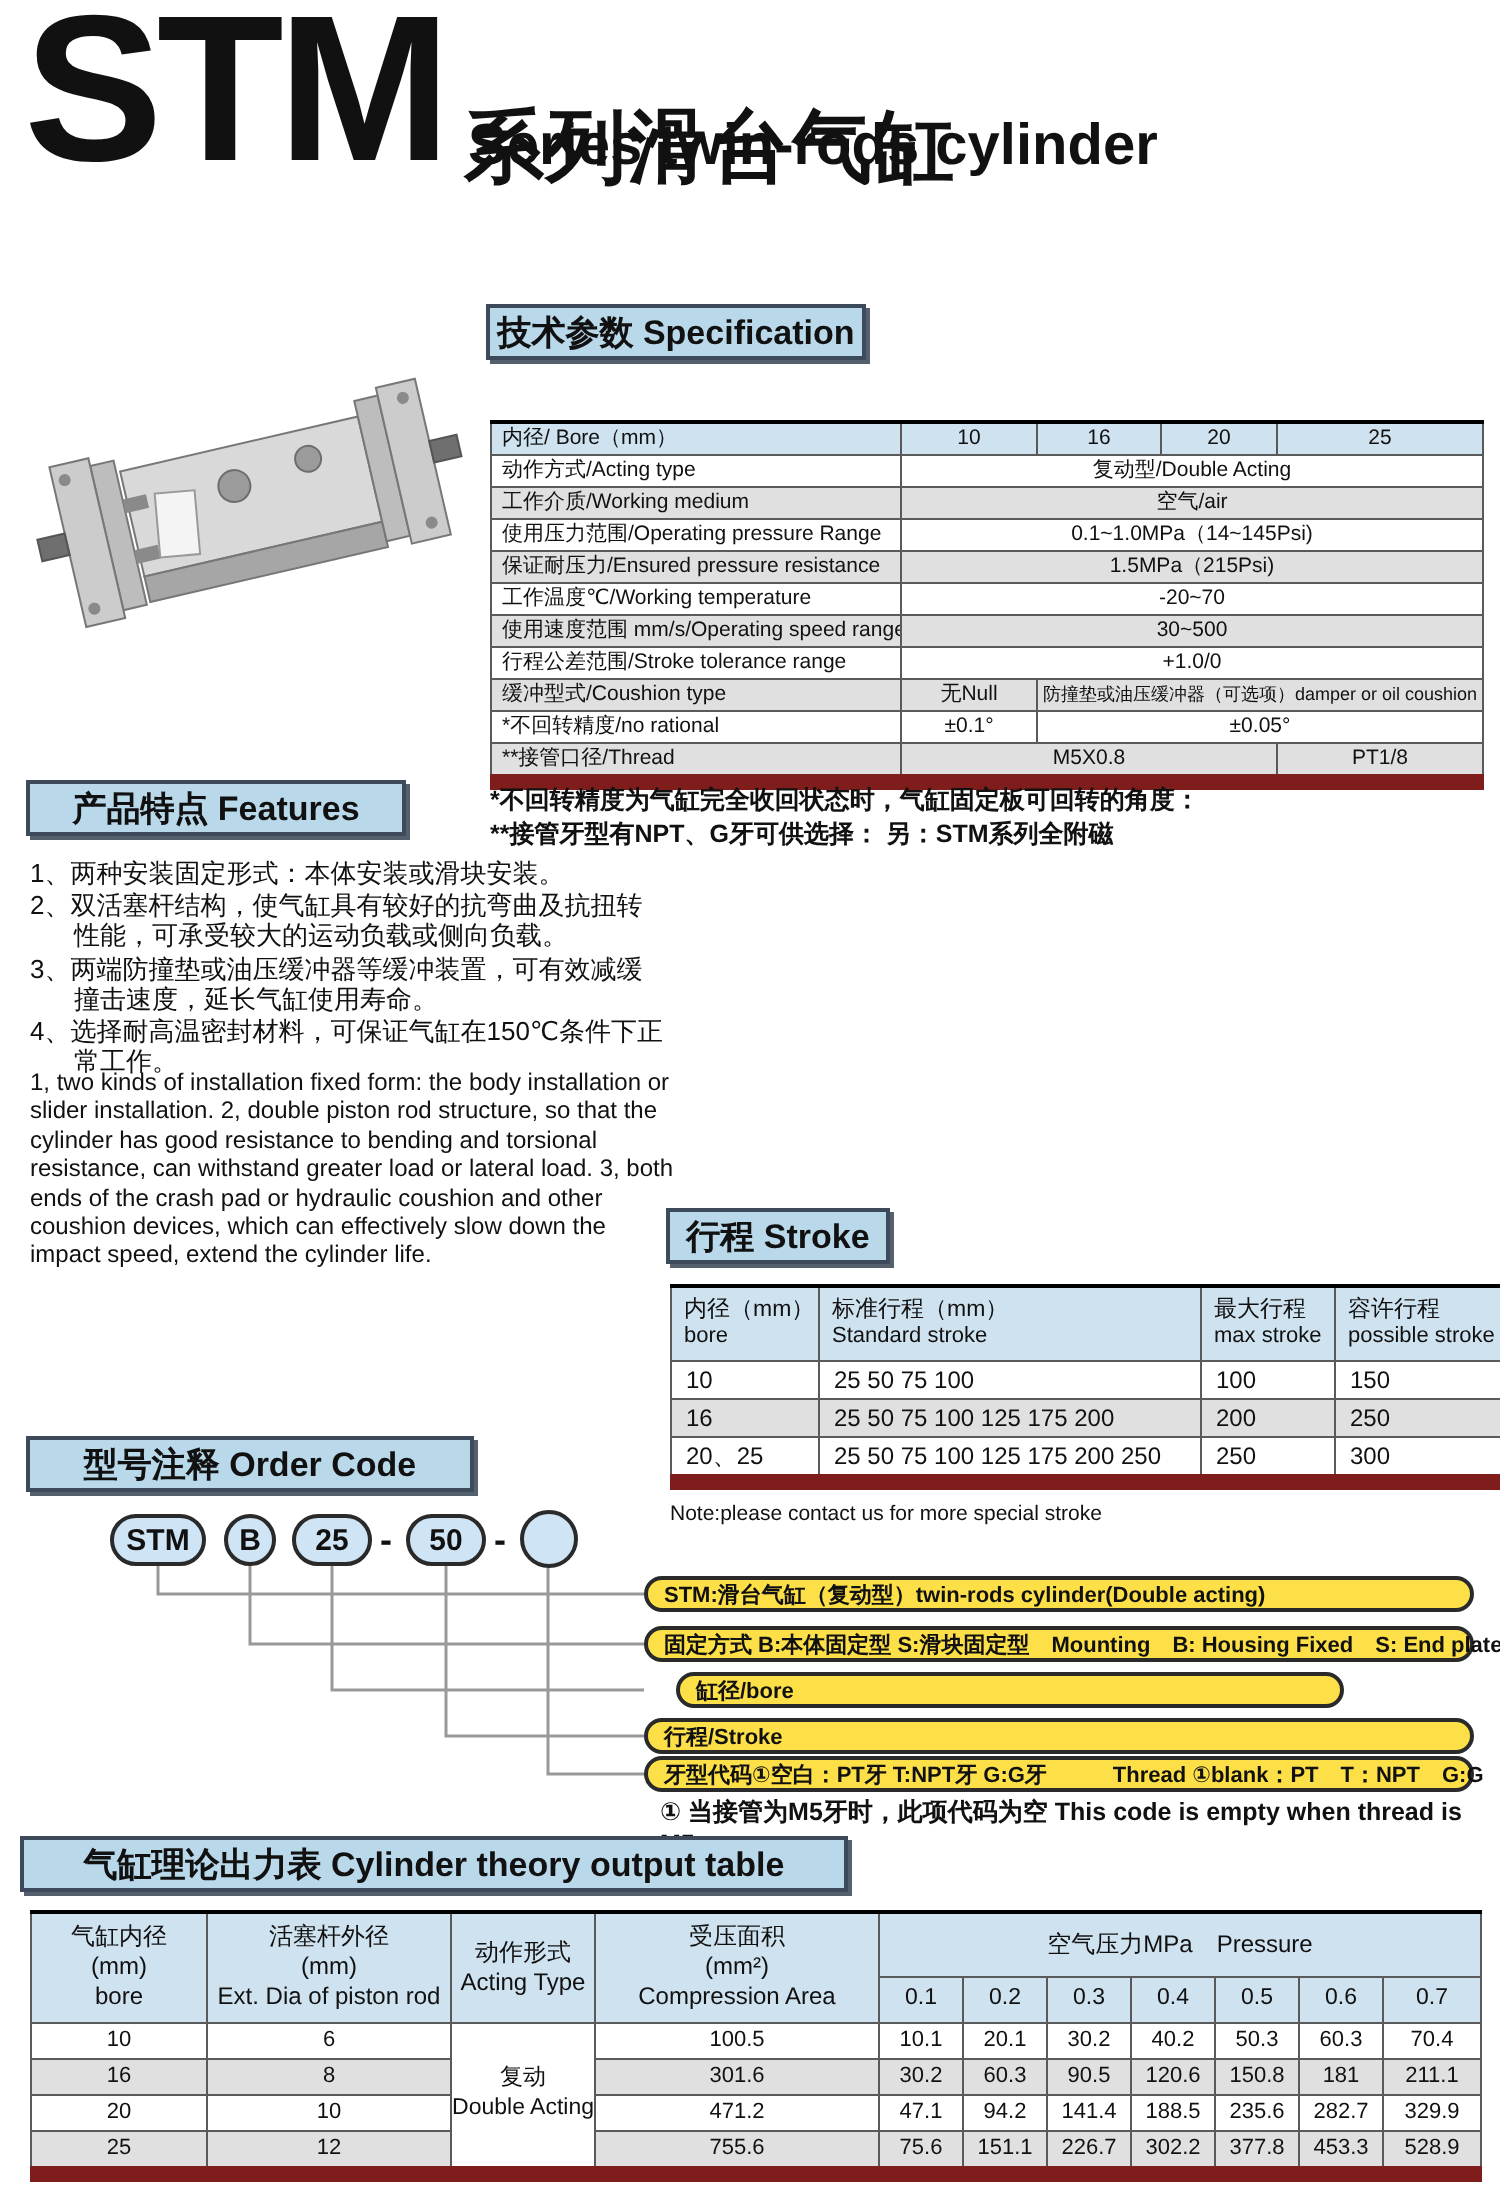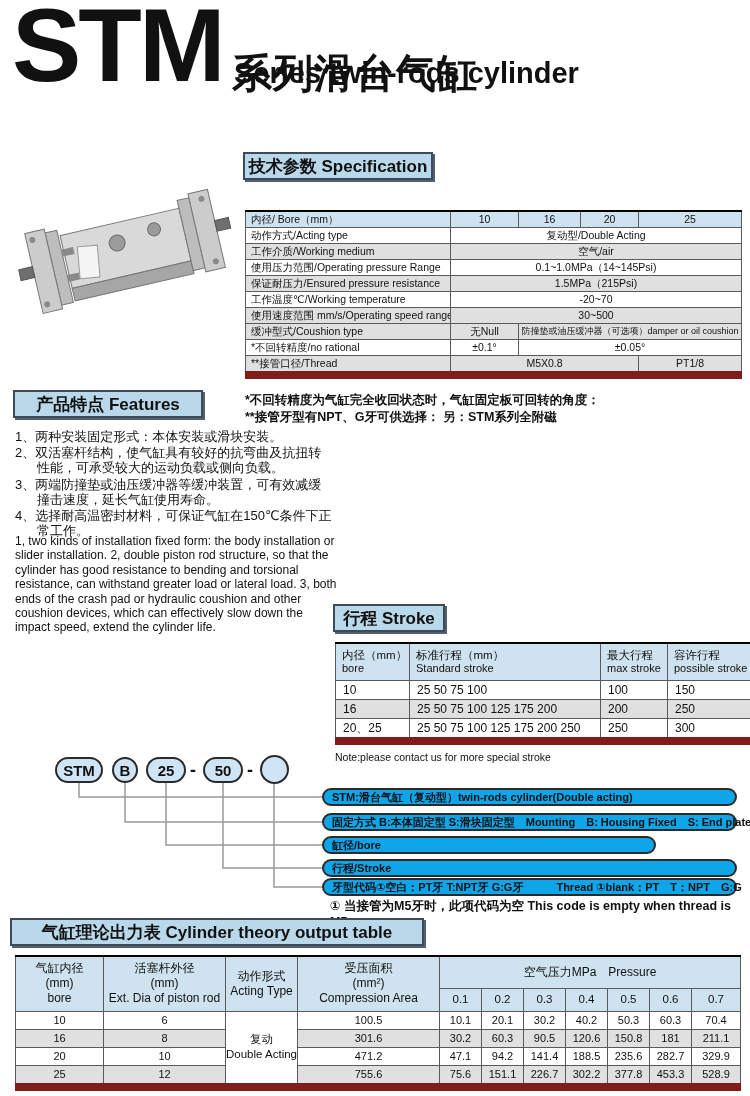--- a/index.html
+++ b/index.html
@@ -41,21 +41,21 @@
   table.out td.acting{background:#fff;font-size:11.5px;line-height:1.3;}
 
   .note{font-size:12.5px;font-weight:bold;}
   .feat-cn{width:318px;font-size:13px;line-height:15.2px;}
   .feat-cn div{padding-left:22px;text-indent:-22px;margin-bottom:1px;}
   .feat-en{width:325px;font-size:12px;line-height:14.4px;}
 
   
   .bub{background:#cfe4f4;border:2px solid #2a2a2a;border-radius:14px;font-weight:bold;
        font-size:15px;display:flex;align-items:center;justify-content:center;}
-  .pill{background:#0ea5e9;border:2px solid #2a2a2a;border-radius:10px;height:18px;
+  .pill{background:#fde047;border:2px solid #2a2a2a;border-radius:10px;height:18px;
         font-size:11px;font-weight:bold;display:flex;align-items:center;padding-left:8px;white-space:nowrap;}
   .dash{font-size:18px;font-weight:bold;}
 </style>
 </head>
 <body>
 
 <div id="page">
 
   <div class="abs t-stm">STM</div>
   <div class="abs t-cn">系列滑台气缸</div>
@@ -122,20 +122,24 @@
       <td colspan="4">1.5MPa（215Psi)</td>
     </tr>
     <tr>
       <td class="lbl">工作温度℃/Working temperature</td>
       <td colspan="4">-20~70</td>
     </tr>
     <tr class="gray">
       <td class="lbl">使用速度范围 mm/s/Operating speed range</td>
       <td colspan="4">30~500</td>
     </tr>
+    <tr>
+      <td class="lbl">行程公差范围/Stroke tolerance range</td>
+      <td colspan="4">+1.0/0</td>
+    </tr>
     <tr class="gray">
       <td class="lbl">缓冲型式/Coushion type</td>
       <td>无Null</td>
       <td colspan="3" class="small">防撞垫或油压缓冲器（可选项）damper or oil coushion</td>
     </tr>
     <tr>
       <td class="lbl">*不回转精度/no rational</td>
       <td>±0.1°</td>
       <td colspan="3">±0.05°</td>
     </tr>
@@ -205,40 +209,43 @@
     <tr>
       <td>20、25</td>
       <td>25 50 75 100 125 175 200 250</td>
       <td>250</td>
       <td>300</td>
     </tr>
   </tbody>
     </table>
   <div class="abs" style="left:335px;top:751px;font-size:10.5px;">Note:please contact us for more special stroke</div>
 
+  <div class="abs hbox" style="left:13px;top:718px;width:224px;height:28px;">
+    <span>型号注释 Order Code</span>
+  </div>
 
   <svg class="abs" style="left:0;top:740px;" width="750" height="180" viewBox="0 0 750 180">
     <polyline points="79,43 79,57 322,57" fill="none" stroke="#999" stroke-width="1.5"></polyline>
     <polyline points="125,43 125,82 322,82" fill="none" stroke="#999" stroke-width="1.5"></polyline>
     <polyline points="166,43 166,105 322,105" fill="none" stroke="#999" stroke-width="1.5"></polyline>
     <polyline points="223,43 223,128 322,128" fill="none" stroke="#999" stroke-width="1.5"></polyline>
     <polyline points="274,44 274,147 322,147" fill="none" stroke="#999" stroke-width="1.5"></polyline>
   </svg>
 
   <div class="abs bub" style="left:55px;top:757px;width:48px;height:26px;">STM</div>
   <div class="abs bub" style="left:112px;top:757px;width:26px;height:26px;border-radius:50%;">B</div>
   <div class="abs bub" style="left:146px;top:757px;width:40px;height:26px;">25</div>
   <div class="abs dash" style="left:190px;top:760px;">-</div>
   <div class="abs bub" style="left:203px;top:757px;width:40px;height:26px;">50</div>
   <div class="abs dash" style="left:247px;top:760px;">-</div>
   <div class="abs bub" style="left:260px;top:755px;width:29px;height:29px;border-radius:50%;"></div>
 
   <div class="abs pill" style="left:322px;top:788px;width:415px;">STM:滑台气缸（复动型）twin-rods cylinder(Double acting)</div>
   <div class="abs pill" style="left:322px;top:813px;width:415px;">固定方式 B:本体固定型 S:滑块固定型　Mounting　B: Housing Fixed　S: End plate fixed</div>
-  <div class="abs pill" style="left:322px;top:836px;width:334px;">缸径/bore</div>
+  <div class="abs pill" style="left:338px;top:836px;width:334px;">缸径/bore</div>
   <div class="abs pill" style="left:322px;top:859px;width:415px;">行程/Stroke</div>
   <div class="abs pill" style="left:322px;top:878px;width:415px;">牙型代码①空白：PT牙 T:NPT牙 G:G牙　　　Thread ①blank：PT　T：NPT　G:G</div>
   <div class="abs" style="left:330px;top:898px;font-size:12.5px;font-weight:bold;">① 当接管为M5牙时，此项代码为空 This code is empty when thread is M5.</div>
 
   <div class="abs hbox" style="left:10px;top:918px;width:414px;height:28px;">
     <span>气缸理论出力表 Cylinder theory output table</span>
   </div>
 
   <table class="abs out thick" style="left:15px;top:955px;">
     <colgroup>

